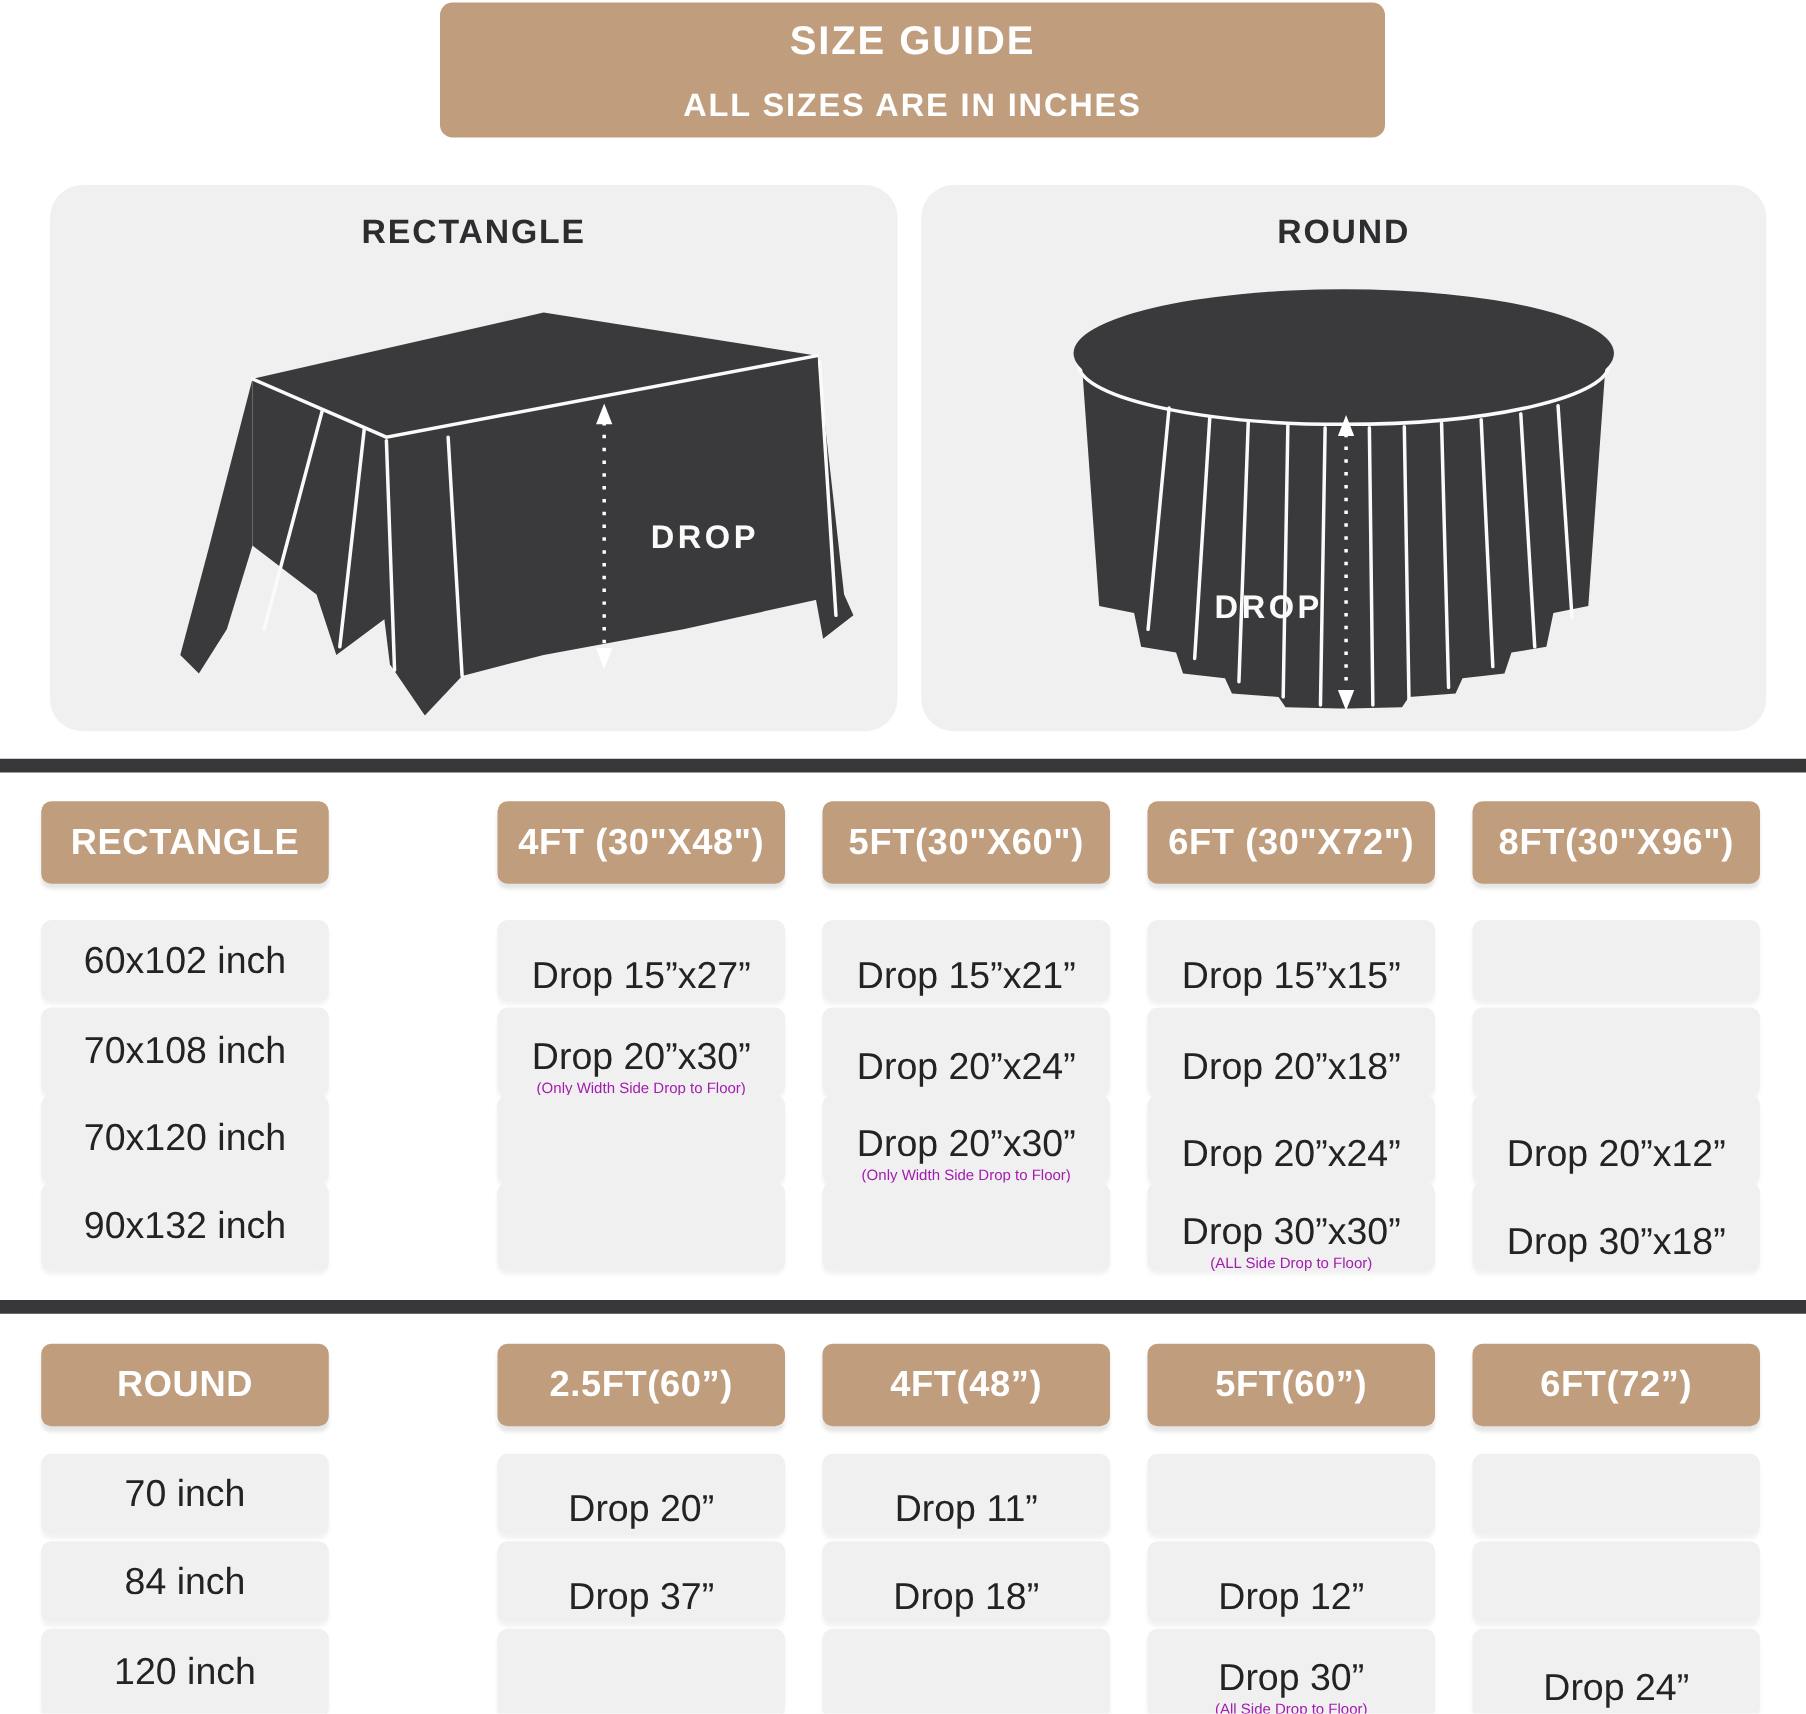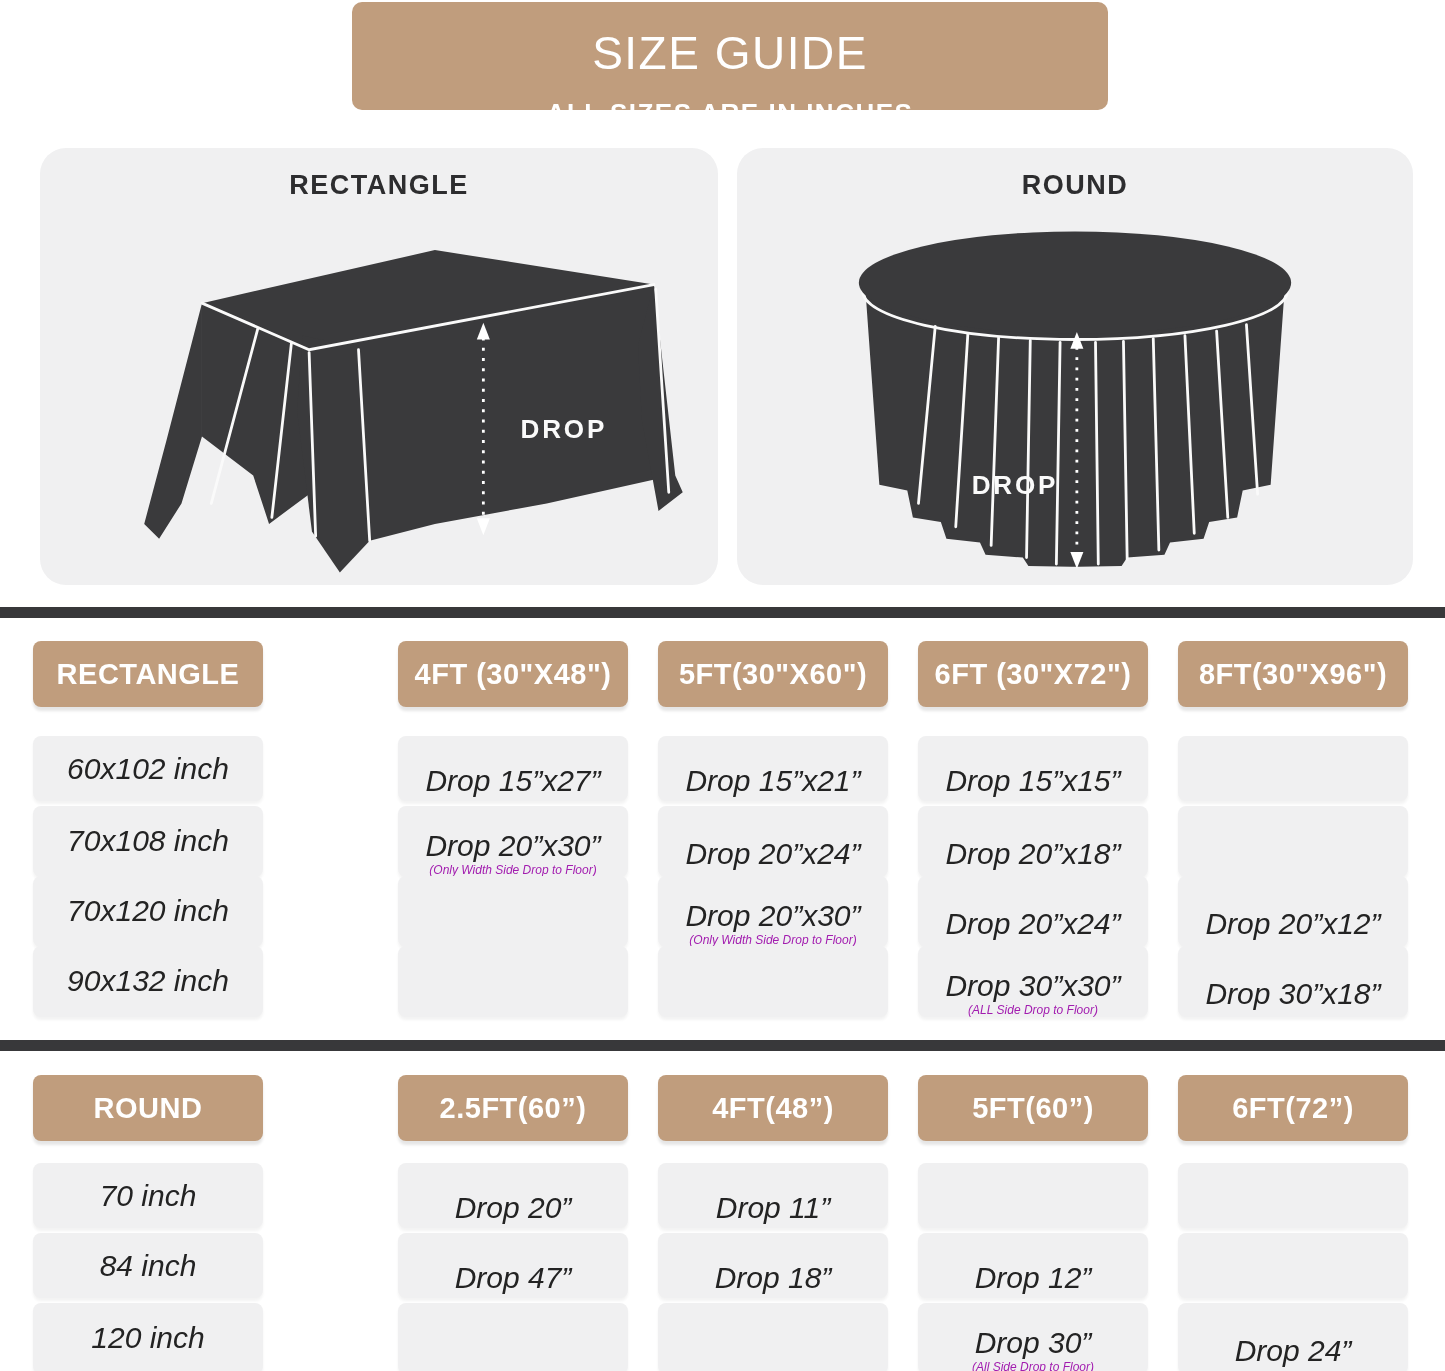--- a/index.html
+++ b/index.html
@@ -2,21 +2,21 @@
 <html><head>
 <meta charset="utf-8">
 <style>
   html,body{margin:0;padding:0;background:#fff;}
   body{font-family:"Liberation Sans", sans-serif;}
   #stage{position:relative;width:1445px;height:1371px;background:#fff;overflow:hidden;}
 
   
   .banner{position:absolute;left:352px;top:2px;width:756px;height:108px;background:#c09d7d;
           border-radius:10px;color:#fff;text-align:center;}
-  .banner-title{padding-top:24px;font-size:46px;font-weight:400;letter-spacing:1.5px;}
+  .banner-title{padding-top:12px;font-size:32px;font-weight:700;letter-spacing:1.5px;}
   .banner-sub{margin-top:18px;font-size:26px;font-weight:700;letter-spacing:1.5px;}
 
   
   .panel{position:absolute;top:148px;height:437px;background:#f0f0f1;border-radius:26px;}
   #panel-rectangle{left:40px;width:678px;}
   #panel-round{left:737px;width:676px;}
   .panel-title{text-align:center;padding-top:22px;font-size:27px;font-weight:700;
                letter-spacing:1.5px;color:#2d2d2f;}
   .illustration{position:absolute;left:0;top:48px;width:100%;height:382px;}
 
@@ -26,21 +26,21 @@
   #divider-2{top:1040px;}
 
   
   .size-table{position:absolute;left:0;width:1445px;}
   #rect-table{top:641px;}
   #round-table{top:1075px;}
   .trow{display:grid;grid-template-columns:230px 75px 230px 230px 230px 230px;
         column-gap:30px;padding-left:33px;}
   .header-row{height:66px;margin-bottom:29px;}
   #round-table .header-row{margin-bottom:22px;}
-  .data-row{height:65px;margin-bottom:5px;font-style:italic;}
+  .data-row{height:65px;margin-bottom:5px;}
   .cell{border-radius:8px;display:flex;flex-direction:column;align-items:center;
         justify-content:center;text-align:center;}
   .cell.tan{background:#c09d7d;color:#fff;font-weight:700;font-size:29px;
             letter-spacing:0.5px;box-shadow:0 4px 3px rgba(0,0,0,0.10);}
   .cell.gray{background:#f0f0f1;color:#232323;font-size:30px;
              box-shadow:0 3px 3px rgba(0,0,0,0.05);}
   .cell.spacer{background:transparent;box-shadow:none;}
   .cell .main{line-height:1.05;margin-top:24px;}
   .cell .note{font-size:12px;color:#a21caf;margin-top:2px;line-height:1.1;}
 </style>
@@ -201,21 +201,21 @@
         <div class="cell gray">
           <div class="main">Drop 11”</div>
         </div>
         <div class="cell gray"></div>
         <div class="cell gray"></div>
       </div>
       <div class="trow data-row">
         <div class="cell gray">84 inch</div>
         <div class="cell spacer"></div>
         <div class="cell gray">
-          <div class="main">Drop 47”</div>
+          <div class="main">Drop 37”</div>
         </div>
         <div class="cell gray">
           <div class="main">Drop 18”</div>
         </div>
         <div class="cell gray">
           <div class="main">Drop 12”</div>
         </div>
         <div class="cell gray"></div>
       </div>
       <div class="trow data-row">

